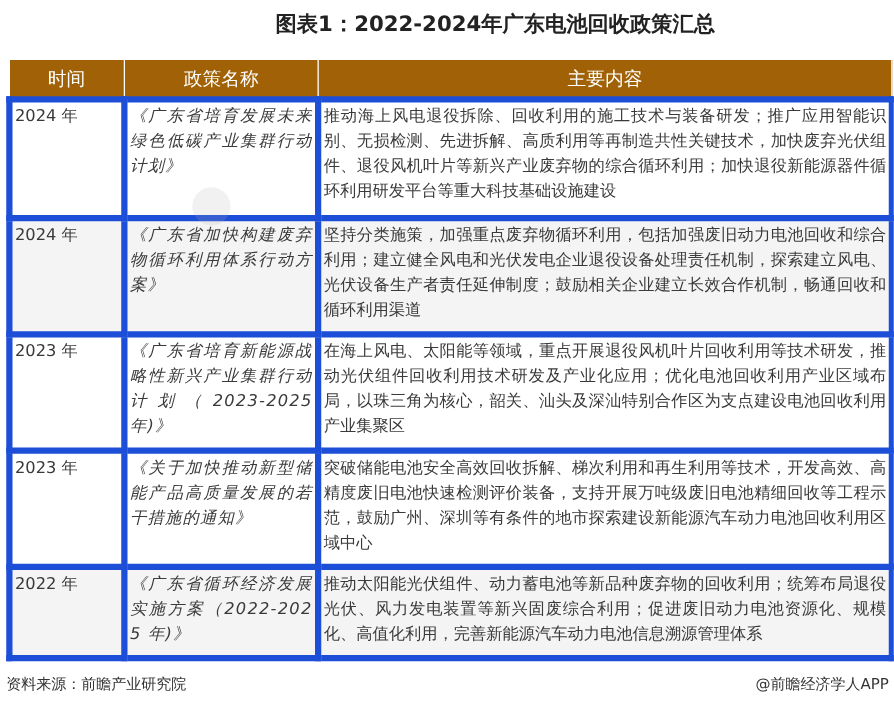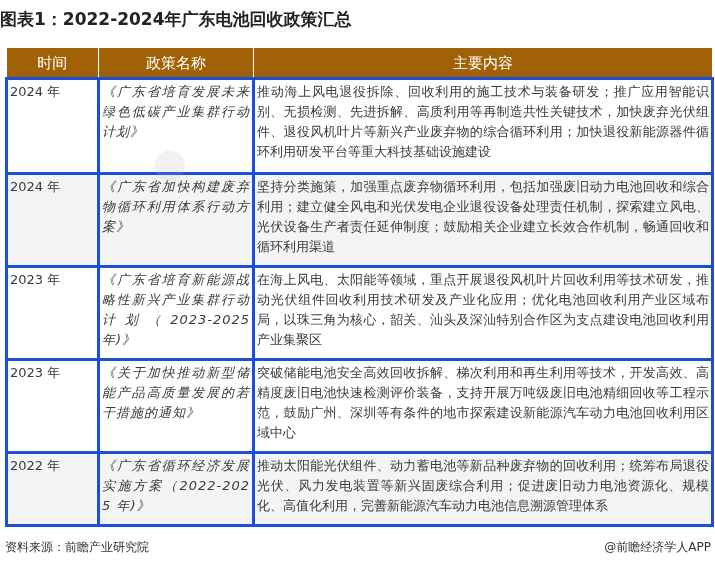--- a/index.html
+++ b/index.html
@@ -13,21 +13,21 @@
     position: relative;
     overflow: hidden;
     font-family: "DejaVu Sans", "Liberation Sans", sans-serif;
     color: #3a3a3a;
   }
   .title {
     position: absolute;
     top: 8px;
     left: 0;
     width: 572px;
-    text-align: left;
+    text-align: right;
     font-size: 17px;
     font-weight: bold;
     color: #222;
     letter-spacing: 0px;
   }
   table.policy {
     position: absolute;
     top: 47px;
     left: 5px;
     width: 706px;
@@ -43,21 +43,21 @@
     font-size: 15px;
     height: 29px;
     padding: 0;
     border: 1px solid #ffffff;
     border-left: 1px solid #9dbdf0;
     text-align: center;
   }
   table.policy th:first-child { border-left: none; }
   table.policy td {
     vertical-align: top;
-    border: 3px solid #1d4ed8;
+    border: 5px solid #1d4ed8;
     padding: 2px 2px 5px 2px;
     word-break: break-all;
   }
   table.policy tr.r-white td { background: #ffffff; }
   table.policy tr.r-gray td { background: #f4f4f4; }
   td.c-time { text-align: left; padding-left: 1px; }
   td.c-name { text-align: justify; letter-spacing: 1px; font-style: italic; }
   td.c-content { text-align: justify; margin-top: 28px; }
   .footer-left {
     position: absolute;

